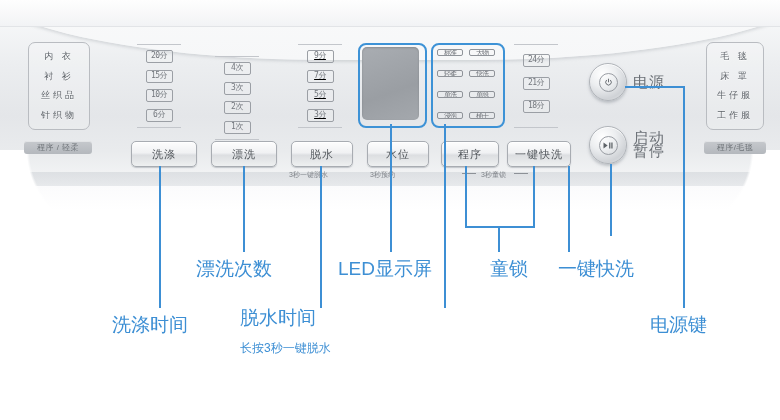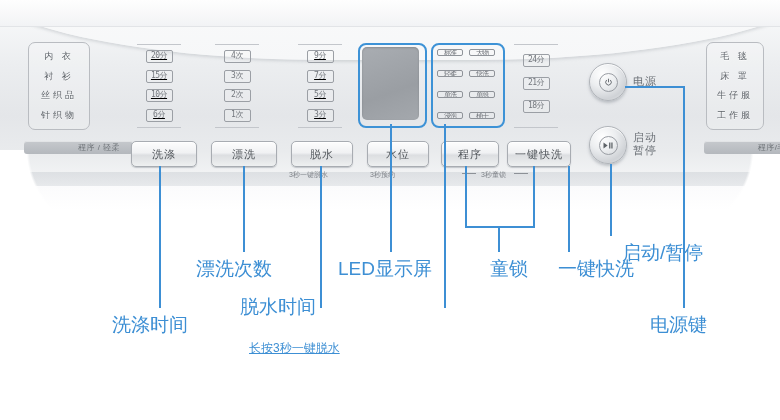--- a/index.html
+++ b/index.html
@@ -56,21 +56,20 @@
   .fabric-box .ft{
     font-size:9px;color:#5d6268;letter-spacing:3px;line-height:1;
     text-shadow:0 1px 0 rgba(255,255,255,.7);
   }
   .mode-tag{
     position:absolute;border-radius:3px;
     background:linear-gradient(180deg,#c6c9cd,#b4b8bd);
     color:#6e7378;font-size:8px;letter-spacing:.5px;
     display:flex;align-items:center;justify-content:center;
     box-shadow:inset 0 1px 0 rgba(255,255,255,.5);
-    padding-left:41px;
   }
 
   
   .col{position:absolute;}
   .col .rule{height:1px;background:#c3c6cb;width:100%;}
   .seg{
     width:25px;height:11px;margin:0 auto;
     border:1px solid #9b9fa5;border-radius:2px;
     color:#73777d;font-size:8px;line-height:9px;text-align:center;
     letter-spacing:-.5px;
@@ -129,21 +128,21 @@
     box-shadow:0 2px 3px rgba(150,155,162,.55),inset 0 1px 0 rgba(255,255,255,.9);
     display:flex;align-items:center;justify-content:center;
   }
   .round .inner{
     width:17px;height:17px;border-radius:50%;
     border:1px solid #9a9ea4;
     display:flex;align-items:center;justify-content:center;
     color:#5c6166;font-size:9px;line-height:1;
   }
   .rlabel{
-    position:absolute;color:#6a6f75;font-size:11px;line-height:11px;
+    position:absolute;color:#6a6f75;font-size:15px;line-height:11px;
     letter-spacing:1px;text-align:left;
   }
 
   
   .ln{position:absolute;background:#3d8fd4;}
   .vln{width:2px;}
   .hln{height:2px;}
   .lab{
     position:absolute;color:#3d8fd4;white-space:nowrap;
     font-family:"Liberation Sans","DejaVu Sans",sans-serif;
@@ -173,32 +172,32 @@
     <div class="mode-tag" style="left:24px;top:141px;width:68px;height:13px;">程序 / 轻柔</div>
 
     <div class="fabric-box" style="left:706px;top:42px;width:58px;height:88px;">
       <div class="ft">毛 毯</div>
       <div class="ft">床 罩</div>
       <div class="ft">牛仔服</div>
       <div class="ft">工作服</div>
     </div>
     <div class="mode-tag" style="left:704px;top:141px;width:62px;height:13px;">程序/毛毯</div>
 
-    <div class="col" style="left:137px;top:44px;width:44px;height:84px;text-decoration:underline;">
+    <div class="col" style="left:137px;top:44px;width:44px;height:84px;">
       <div class="rule"></div>
       <div class="segwrap" style="height:82px;">
         <div class="seg">20分</div>
         <div class="seg">15分</div>
         <div class="seg">10分</div>
         <div class="seg">6分</div>
       </div>
       <div class="rule"></div>
     </div>
 
-    <div class="col" style="left:215px;top:44px;width:44px;height:64px;">
+    <div class="col" style="left:215px;top:56px;width:44px;height:64px;">
       <div class="rule"></div>
       <div class="segwrap" style="height:82px;">
         <div class="seg">4次</div>
         <div class="seg">3次</div>
         <div class="seg">2次</div>
         <div class="seg">1次</div>
       </div>
       <div class="rule"></div>
     </div>
 
@@ -295,27 +294,26 @@
 
   <div class="ln vln" style="left:610px;top:164px;height:72px;"></div>
 
   <div class="ln hln" style="left:625px;top:86px;width:60px;"></div>
   <div class="ln vln" style="left:683px;top:86px;height:222px;"></div>
 
   <div class="lab big" style="left:112px;top:312px;">洗涤时间</div>
 
   <div class="lab big" style="left:196px;top:256px;">漂洗次数</div>
 
-  <div class="lab big" style="left:240px;top:294px;">脱水时间</div>
-  <div class="lab sm" style="left:249px;top:340px;text-decoration:underline;">长按3秒一键脱水</div>
+  <div class="lab big" style="left:240px;top:305px;">脱水时间</div>
+  <div class="lab sm" style="left:240px;top:340px;">长按3秒一键脱水</div>
 
   <div class="lab big" style="left:338px;top:256px;">LED显示屏</div>
 
   <div class="lab big" style="left:490px;top:256px;">童锁</div>
 
   <div class="lab big" style="left:558px;top:256px;">一键快洗</div>
 
 
-  <div class="lab big" style="left:622px;top:240px;">启动/暂停</div>
 
   <div class="lab big" style="left:650px;top:312px;">电源键</div>
 
 </div>
 
 </body></html>

